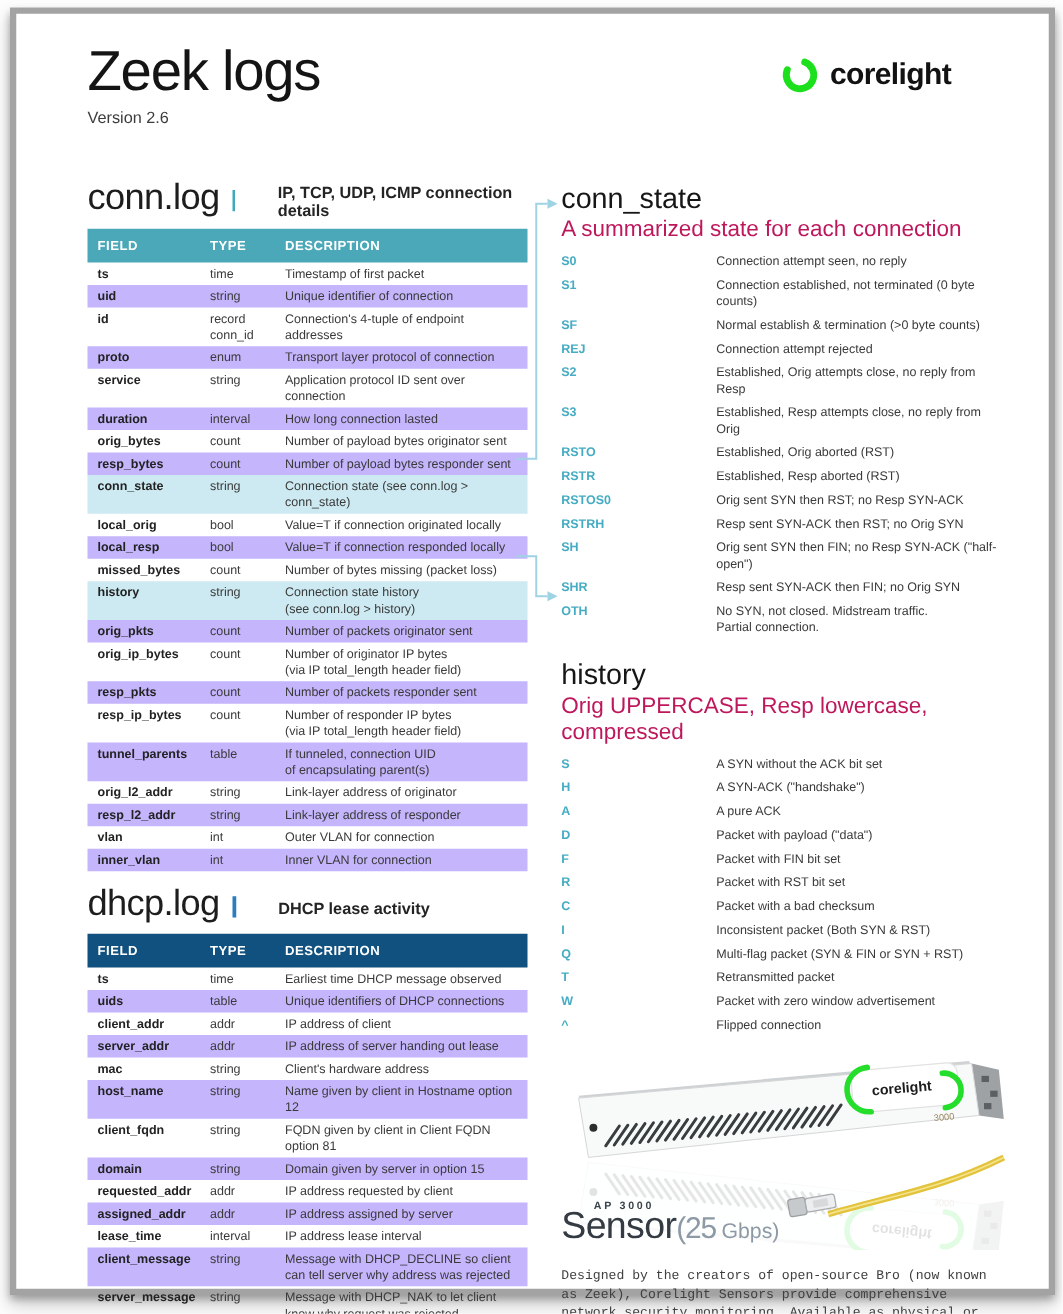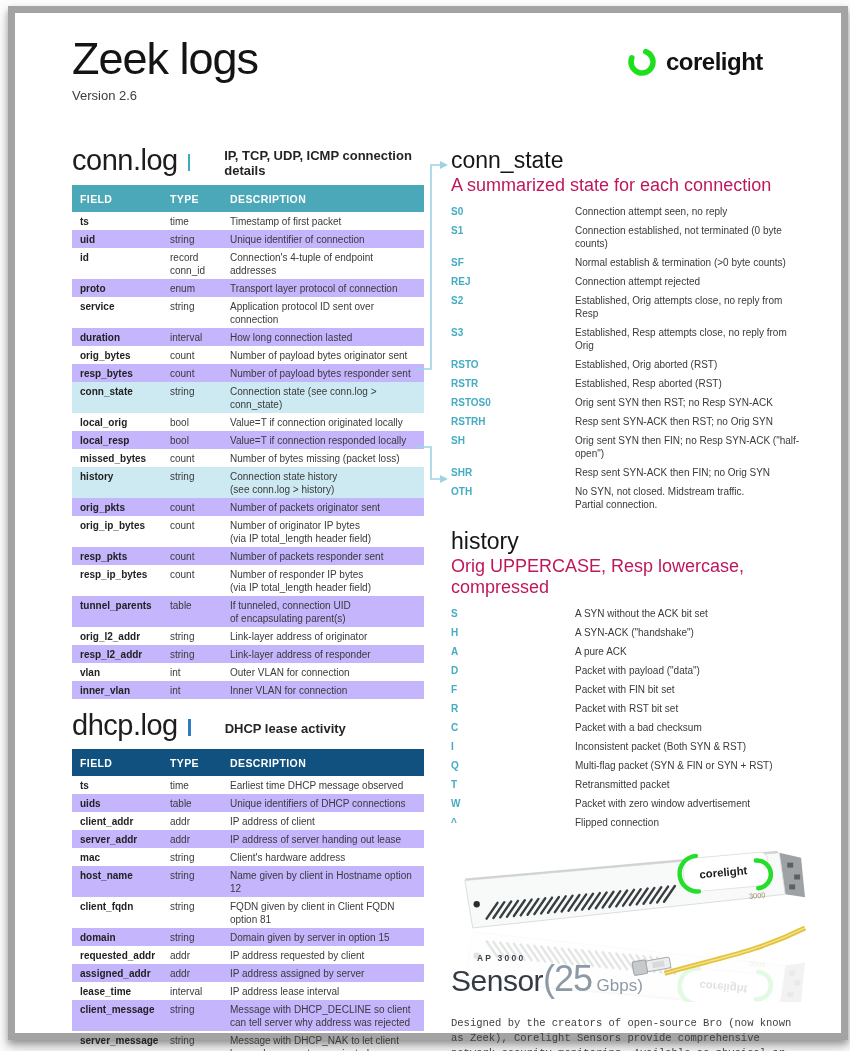--- a/index.html
+++ b/index.html
@@ -1,18 +1,18 @@
 <!DOCTYPE html>
 <html><head>
 <meta charset="utf-8">
 <style>
   html,body{margin:0;padding:0;background:#fdfdfd;}
   body{width:850px;height:1051px;position:relative;font-family:"Liberation Sans","DejaVu Sans",sans-serif;color:#333;}
   .page{position:absolute;left:8px;top:6px;width:826px;height:1020px;background:#fff;
-        border:7px solid #a3a3a3;box-shadow:0 4px 7px rgba(90,90,90,.55),0 10px 14px rgba(160,160,160,.35);}
+        border:5px solid #a3a3a3;box-shadow:0 4px 7px rgba(90,90,90,.55),0 10px 14px rgba(160,160,160,.35);}
   
   .masthead{position:absolute;left:57px;top:22px;}
   .page-title{font-size:45px;letter-spacing:-1px;color:#141414;font-weight:400;line-height:1.05;}
   .version{font-size:13px;color:#3c3c3c;margin-top:6px;}
   .brand{position:absolute;left:612px;top:34px;display:flex;align-items:center;gap:9px;}
   .brand-word{font-size:24px;font-weight:700;color:#121212;letter-spacing:-.5px;}
   
   .left-col{position:absolute;left:57px;top:130px;width:352px;}
   .right-col{position:absolute;left:436px;top:134px;width:356px;}
   
@@ -44,21 +44,21 @@
   .st-desc{flex:1;padding:3px 0;color:#3a3a3a;white-space:pre-line;}
   .history-block{margin-top:14px;}
   
   .gutter{position:absolute;left:400px;top:140px;width:40px;height:340px;}
   
   .figure{position:relative;margin-top:12px;width:356px;height:158px;}
   .figure svg{position:absolute;left:0;top:0;}
   .sensor-label{position:absolute;left:0;bottom:2px;margin-top:38px;}
   .sensor-ap{display:block;font-size:8.5px;font-weight:700;letter-spacing:2.2px;color:#3a424a;margin:0 0 -5px 26px;}
   .sensor-name{font-size:30px;color:#343b42;letter-spacing:-.5px;}
-  .sensor-speed-open{font-size:36px;font-weight:300;color:#8d9aa6;letter-spacing:-1px;}
+  .sensor-speed-open{font-size:24px;font-weight:300;color:#8d9aa6;letter-spacing:-1px;}
   .sensor-speed-unit{font-size:17px;font-weight:300;color:#8d9aa6;}
   .blurb{margin-top:14px;font-size:10.5px;line-height:1.45;color:#3f3f3f;width:352px;font-family:Liberation Mono, monospace;}
   .link{color:#2e7cbe;font-weight:700;text-decoration:none;}
   .notice{margin-top:24px;font-size:10.5px;line-height:1.5;color:#3f3f3f;}
   .notice .link{display:block;}
 </style>
 </head>
 <body>
 
 <div class="page">

